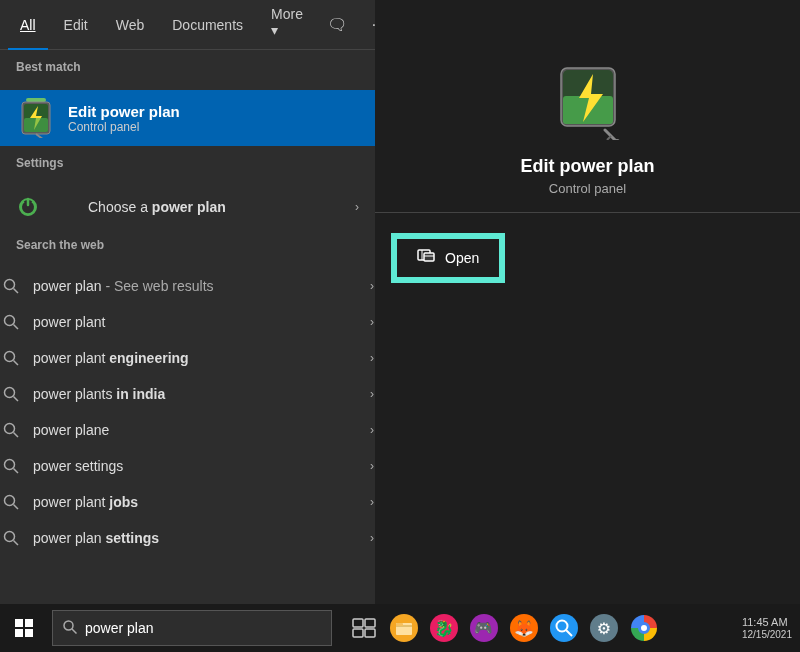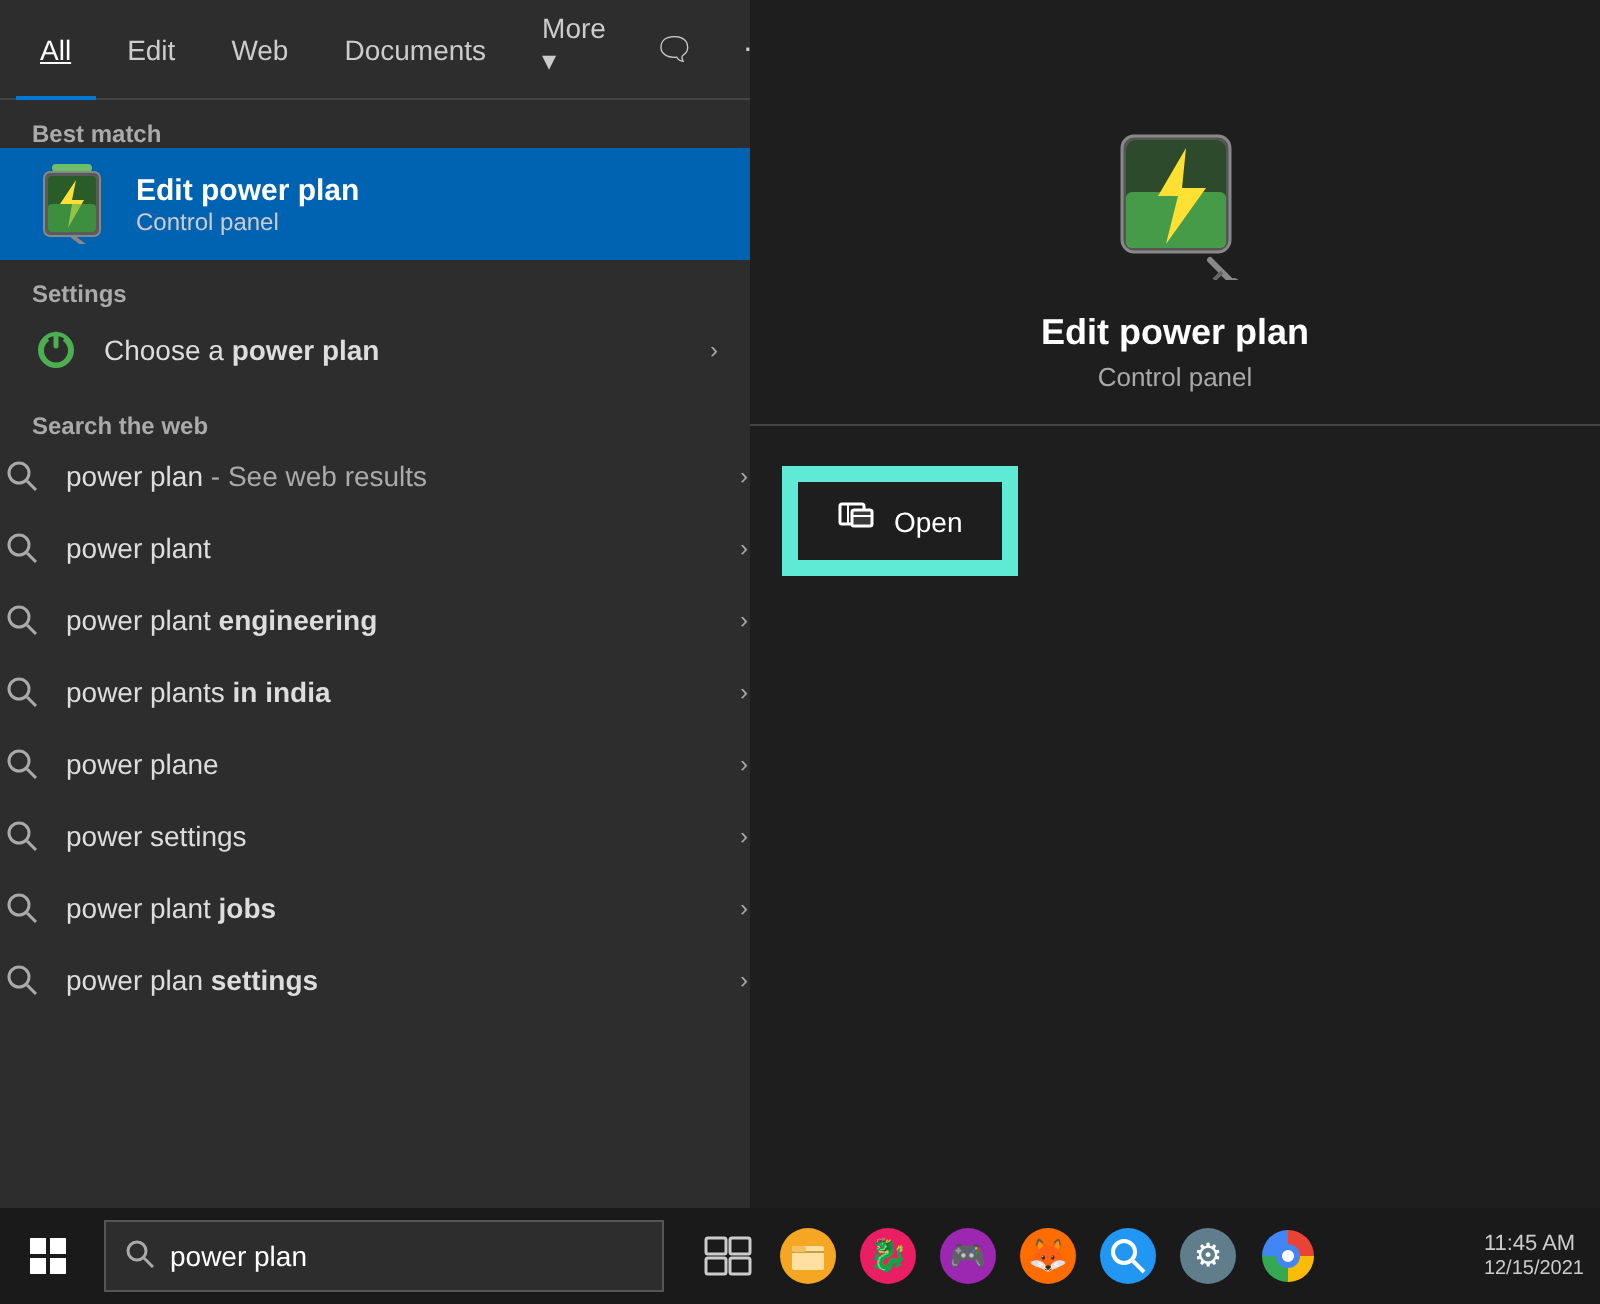--- a/index.html
+++ b/index.html
@@ -100,21 +100,21 @@
     .results-area {
       flex: 1;
       overflow-y: auto;
       padding-bottom: 8px;
     }
 
     .section-label {
       color: #aaa;
       font-size: 12px;
       font-weight: 600;
-      padding: 10px 16px 0;
+      padding: 10px 16px 16px;
       text-transform: none;
     }
 
     
     .best-match-item {
       display: flex;
       align-items: center;
       padding: 8px 16px;
       background: #0063b1;
       cursor: pointer;
@@ -161,20 +161,21 @@
       width: 24px;
       height: 24px;
       display: flex;
       align-items: center;
       justify-content: center;
       flex-shrink: 0;
     }
 
     .settings-item-text {
       flex: 1;
+      margin-left: 36px;
     }
 
     .settings-item-chevron {
       color: #aaa;
       font-size: 12px;
     }
 
     
     .web-item {
       display: flex;
@@ -298,21 +299,21 @@
       padding: 8px 16px;
       width: 100%;
     }
 
     .open-button {
       display: flex;
       align-items: center;
       gap: 10px;
       padding: 8px 20px;
       background: transparent;
-      border: 8px solid #5eead4;
+      border: 6px solid #5eead4;
       color: #fff;
       font-size: 14px;
       cursor: pointer;
       font-family: 'Segoe UI', Arial, sans-serif;
     }
 
     .open-button-icon {
       font-size: 16px;
       color: #fff;
     }

